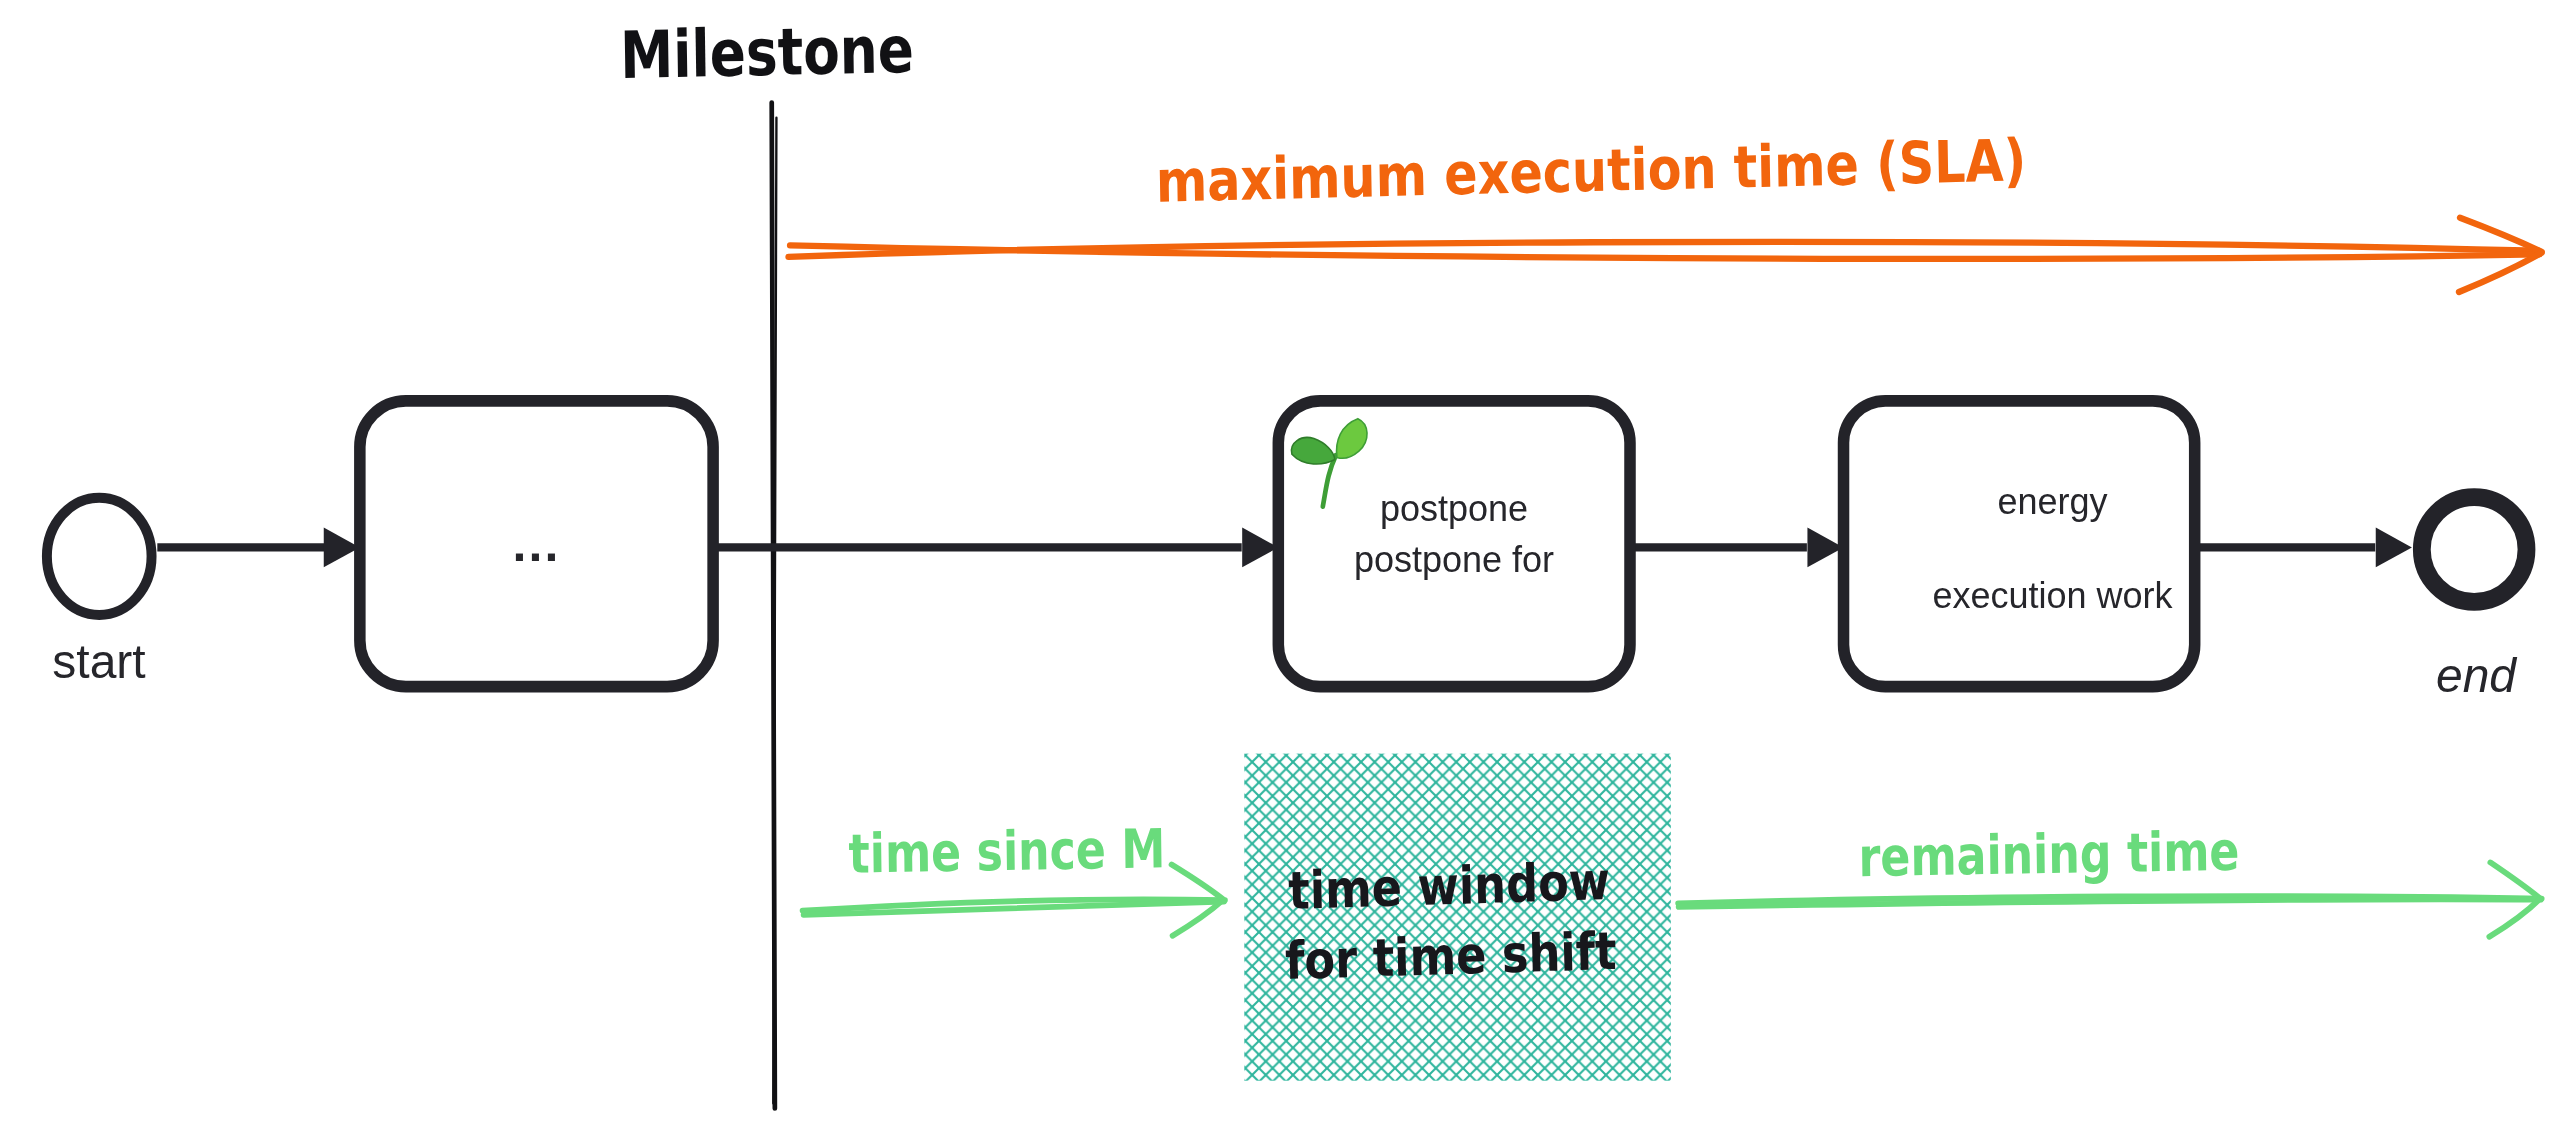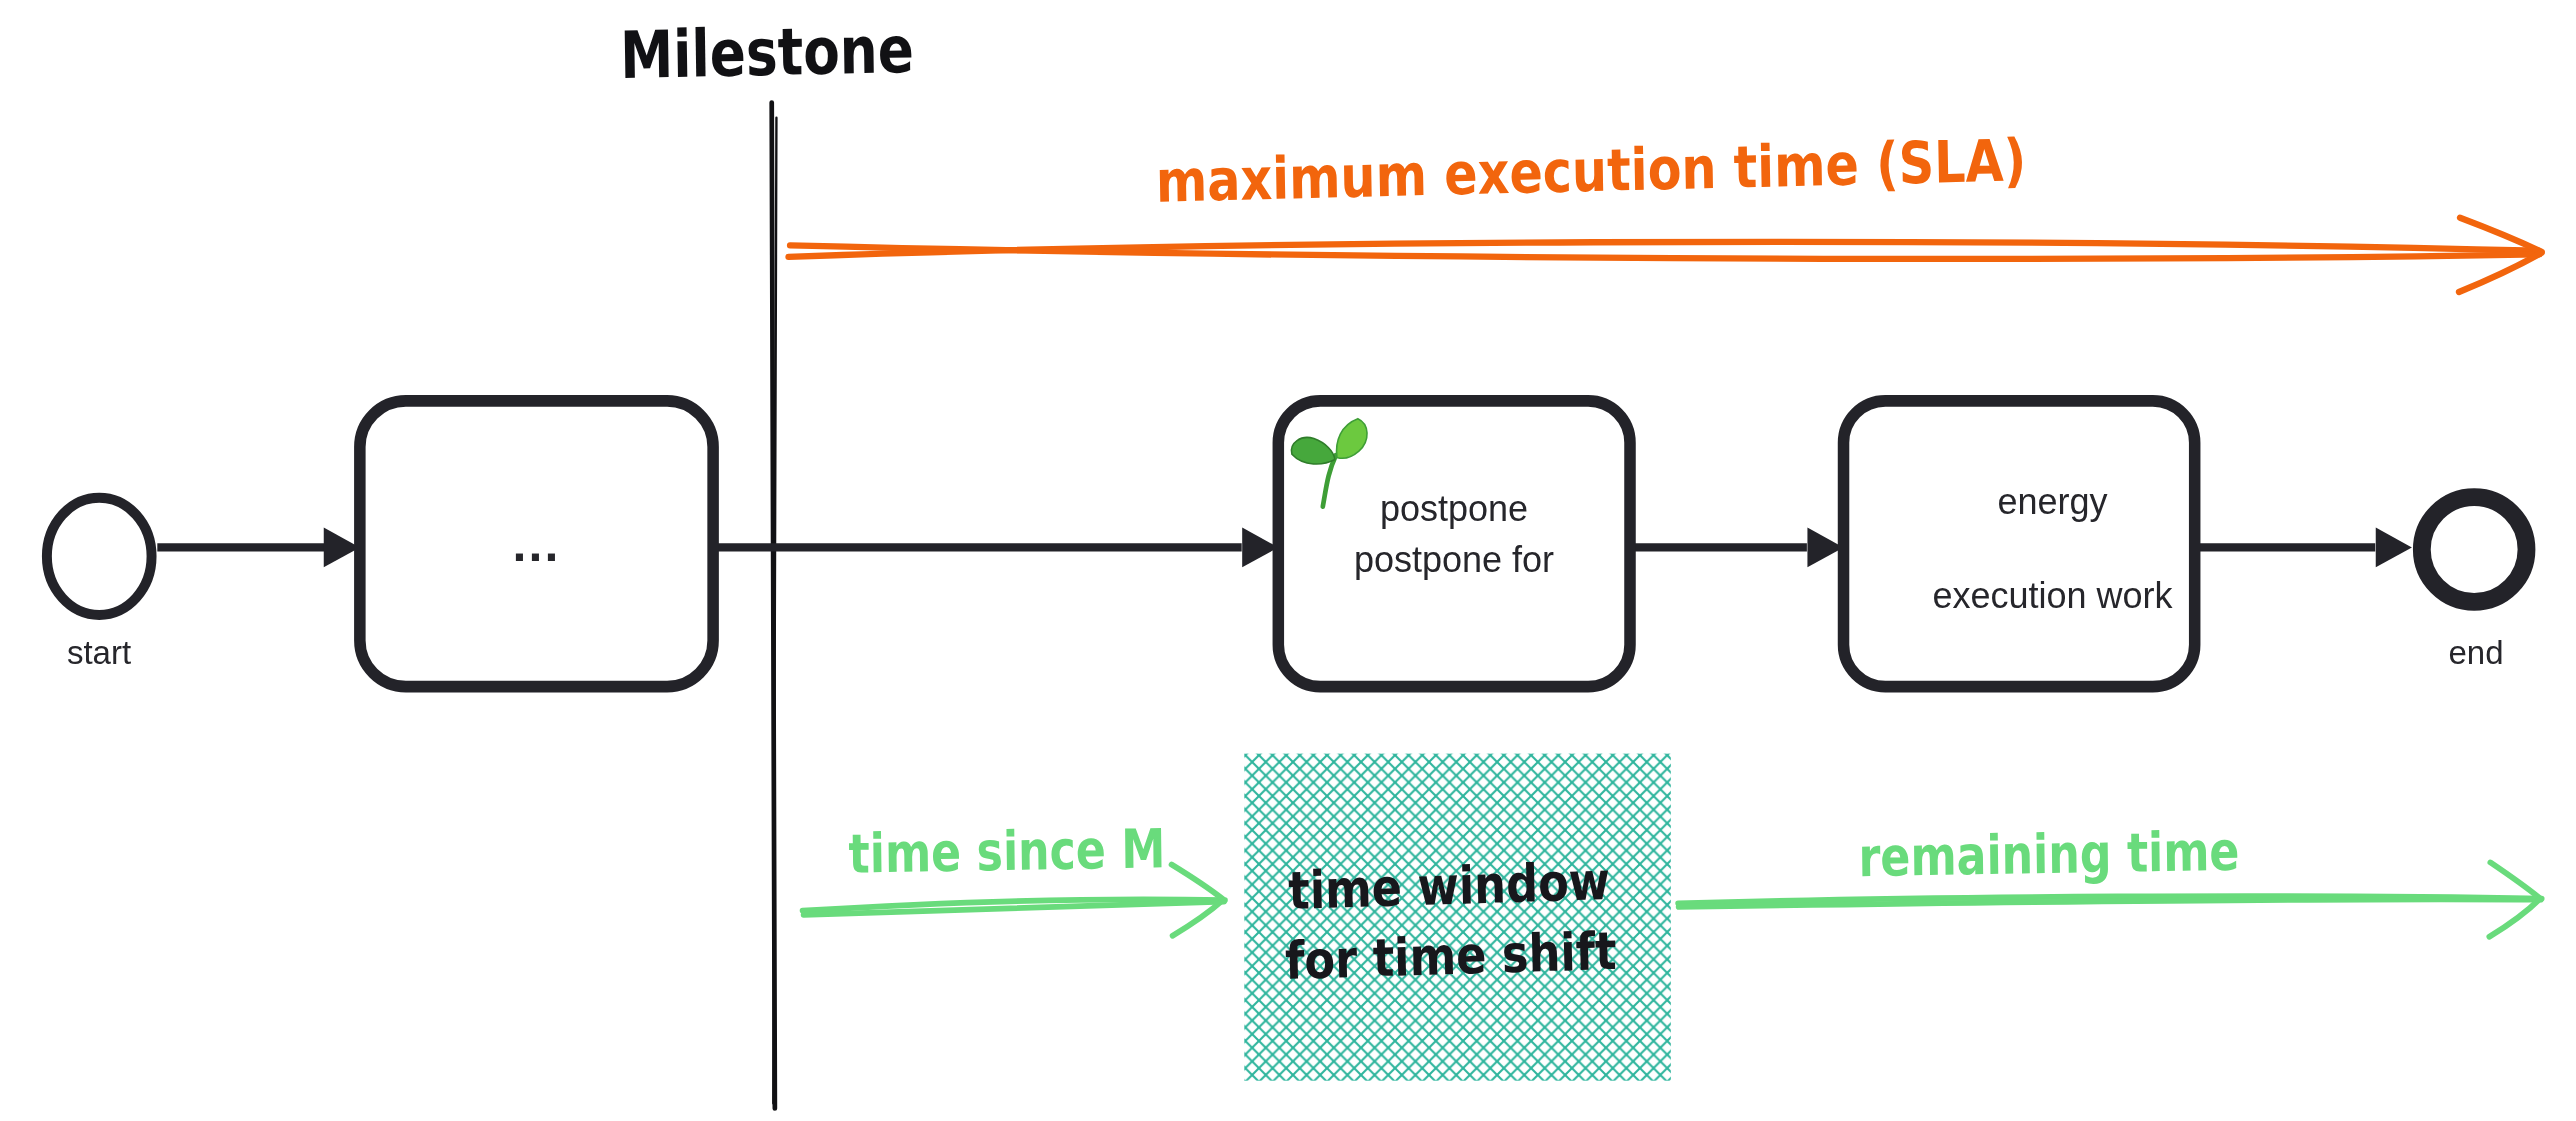--- a/index.html
+++ b/index.html
@@ -15,21 +15,21 @@
     position: absolute;
     left: 0; top: 0;
     width: 2576px; height: 1121px;
   }
   .abs { position: absolute; }
   .center-x { transform: translateX(-50%); }
 
   
   .bpmn-label {
     color: #26262b;
-    font-size: 33px;
+    font-size: 48px;
     white-space: nowrap;
     text-align: center;
   }
   .task-text {
     display: flex;
     flex-direction: column;
     align-items: center;
     justify-content: center;
     text-align: center;
     color: #26262b;
@@ -156,21 +156,21 @@
   <div class="abs task-text" style="left:1278px; top:384px; width:352px; height:286px; padding-top:13.6px; box-sizing:border-box;">
     <span>postpone</span>
     <span>postpone for</span>
   </div>
 
   <div class="abs task-text" style="left:1877px; top:401px; width:351px; height:286px; padding-top:8.4px; box-sizing:border-box;gap:43px;">
     <span>energy</span>
     <span>execution work</span>
   </div>
 
-  <div class="abs bpmn-label center-x" style="left:2476px; top:634px;">end</div>
+  <div class="abs bpmn-label center-x" style="left:2476px; top:648px;font-style:italic;">end</div>
 
   <div class="abs hand green-label" style="left:1007px; top:820px;">time since M</div>
 
   <div class="abs hand hatch-label" style="left:1450px; top:852px;">
     <div>time window</div>
     <div>for time shift</div>
   </div>
 
   <div class="abs hand green-label" style="left:2049px; top:823px;">remaining time</div>
 

